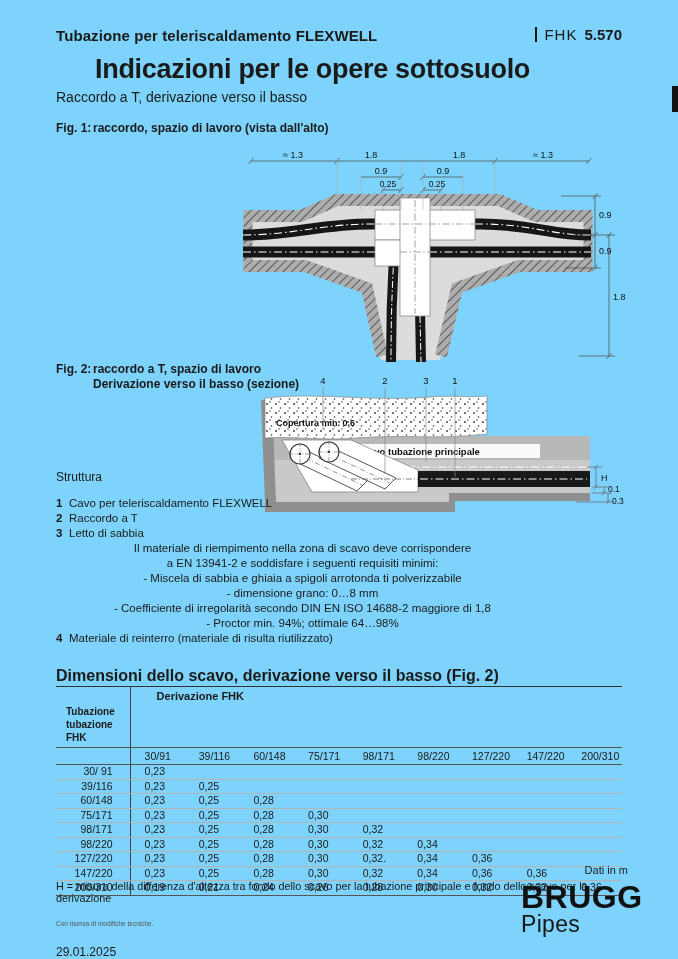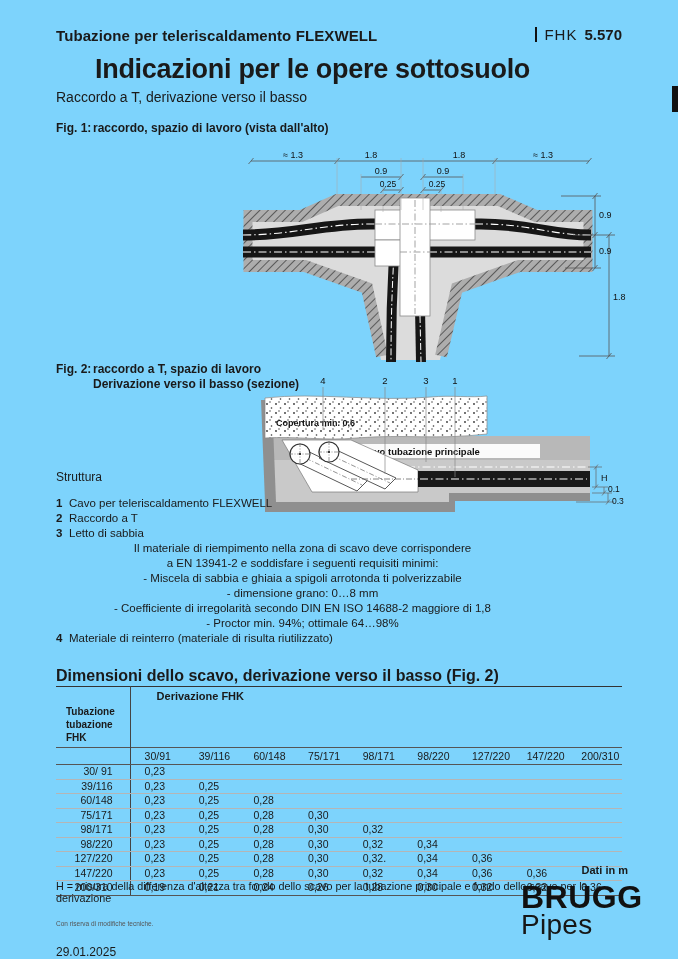--- a/index.html
+++ b/index.html
@@ -42,30 +42,30 @@
   .dim-table td, .dim-table th { padding:0; vertical-align:top; text-align:left; font-weight:normal; }
   .dim-table .hdr-main { font-weight:bold; font-size:10px; line-height:13px; padding:18px 4px 3px 10px; border-right:1px solid #444; }
   .dim-table .hdr-deriv { font-weight:bold; font-size:11px; padding:3px 0 0 26px; }
   .dim-table tr.top-rule td { border-top:1.2px solid #333; }
   .dim-table tr.col-row td { border-top:1px solid #555; border-bottom:1px solid #555; height:16px; line-height:16px; }
   .dim-table tr.data-row td { height:13.5px; line-height:13.5px; border-bottom:0.8px solid #b5b5b5; }
   .dim-table tr.data-row:last-child td { border-bottom:1.2px solid #555; }
   .dim-table td.rowlabel { text-align:right; padding-right:17px; border-right:1px solid #444; }
   .dim-table td.val, .dim-table tr.col-row td.colhead { padding-left:14px; }
   .dim-table tr.col-row td.first { border-right:1px solid #444; }
-  .unit-note { position:absolute; right:50px; top:864px; font-size:11px; font-weight:bold; }
+  .unit-note { position:absolute; right:50px; top:864px; font-size:11px; font-weight:normal; }
 
   .footnote { position:absolute; left:56px; top:880px; width:575px; font-size:10.8px; }
 
   
   .footer-date { position:absolute; left:56px; top:901px; font-size:12px;margin-top:44px; }
   .footer-disclaimer { position:absolute; left:56px; top:920px; font-size:6.5px; color:#555; }
   .logo { position:absolute; left:521px; top:882px; }
   .logo .logo-top { font-size:32px; font-weight:900; letter-spacing:0.5px; line-height:30px; color:#111; }
-  .logo .logo-bottom { font-size:28px; font-weight:400; letter-spacing:0.3px; line-height:25px; color:#161616; }
+  .logo .logo-bottom { font-size:23px; font-weight:400; letter-spacing:0.3px; line-height:25px; color:#161616; }
 </style>
 </head>
 <body>
 
 <div class="page">
 
   <div class="product-line">Tubazione per teleriscaldamento FLEXWELL</div>
   <div class="doc-code">
     <span class="bar"></span>
     <span class="code-label">FHK</span>

